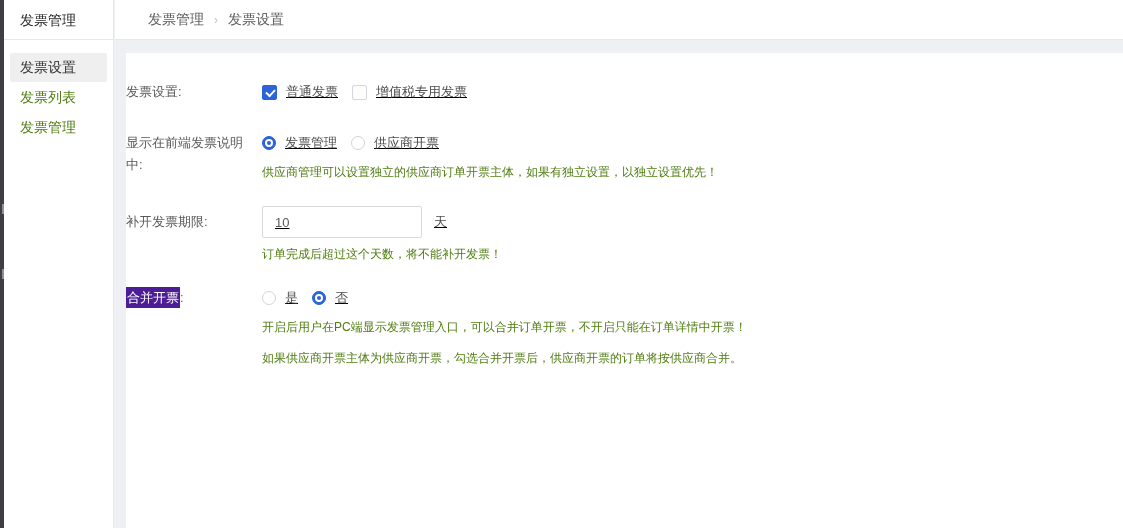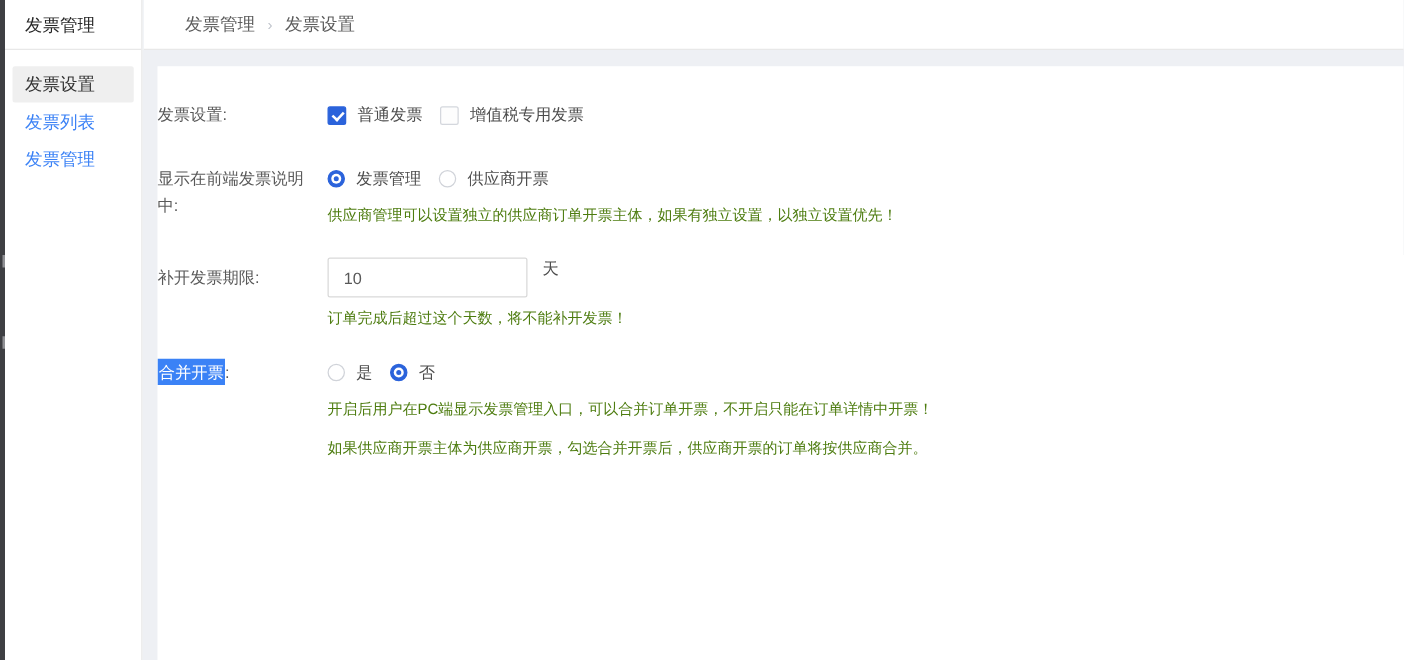--- a/index.html
+++ b/index.html
@@ -14,41 +14,41 @@
   .dark-strip .notch.n1 { top:204px; }
   .dark-strip .notch.n2 { top:269px; }
 
   
   .sidebar { position:absolute; left:4px; top:0; width:110px; height:528px;
     background:#ffffff; border-right:1px solid #e8e8e8; z-index:2; }
   .sidebar-header { height:40px; line-height:40px; padding-left:16px;
     font-size:14px; color:#262626; border-bottom:1px solid #e8e8e8; }
   .sidebar-menu { padding:13px 6px 0 6px; }
   .menu-item { height:29px; line-height:29px; padding-left:10px; margin-bottom:1px;
-    font-size:14px; color:#3b82f6; border-radius:2px; cursor:pointer; }
+    font-size:14px; color:#4d7c0f; border-radius:2px; cursor:pointer; }
   .menu-item.active { background:#efefef; color:#333333; }
 
   
   .topbar { position:absolute; left:115px; top:0; right:0; height:40px;
     background:#ffffff; border-bottom:1px solid #e8e8e8;
     display:flex; align-items:center; padding-left:33px; }
   .crumb { font-size:14px; color:#5c5c5c; }
   .crumb-sep { font-size:12px; color:#c0c4cc; margin:0 10px; }
 
   
   .card { position:absolute; left:126px; top:53px; right:0; bottom:0;
     background:#ffffff; padding-top:28px; overflow:hidden; }
 
   .form-row { display:flex; align-items:flex-start; }
   .row-label { width:124px; min-width:124px; 
     font-size:13px; color:#595959; line-height:22px; }
   .row-content { padding-left:12px; }
   .ctl-line { display:flex; align-items:center; height:22px; }
 
-  .opt { display:flex; align-items:center; margin-right:14px; cursor:pointer; }
+  .opt { display:flex; align-items:center; margin-right:14px; cursor:pointer;text-decoration:underline; }
   .opt-label { font-size:13px; color:#4d4d4d; margin-left:9px; }
 
   .checkbox { width:15px; height:15px; border:1px solid #d4d7dd; border-radius:2px;
     background:#fdfdfd; position:relative; }
   .checkbox.on { background:#2b63db; border-color:#2b63db; }
   .checkbox.on::after { content:""; position:absolute; left:3px; top:3.5px;
     width:7px; height:4px; border-left:2px solid #fff; border-bottom:2px solid #fff;
     transform:rotate(-47deg); }
 
   .radio { width:14px; height:14px; border:1px solid #d0d3d9; border-radius:50%;
@@ -61,21 +61,21 @@
 
   .text-input { width:160px; height:32px; border:1px solid #d9d9d9; border-radius:2px;
     font-size:13px; color:#595959; padding:0 12px; outline:none;
     font-family:"Liberation Sans","DejaVu Sans",sans-serif; }
   .unit { font-size:13px; color:#4d4d4d; margin-left:12px; }
 
   .note-area { width:785px; height:106px; border:1px solid #d9d9d9; border-radius:2px;
     font-size:13px; color:#595959; padding:8px 10px; outline:none; resize:both;
     font-family:"Liberation Sans","DejaVu Sans",sans-serif; }
 
-  .hl { background:#3b82f6; color:#ffffff; padding:3px 1px; }
+  .hl { background:#4c1d95; color:#ffffff; padding:3px 1px; }
 
   
   .r1 { margin-top:0; }
   .r2 { margin-top:29px; }
   .r3 { margin-top:25px; }
   .r4 { margin-top:24px; }
   .r5 { margin-top:24px; }
   .mt9 { margin-top:9px; }
   .mt7 { margin-top:7px; }
   .mt13 { margin-top:13px; }
@@ -136,21 +136,21 @@
           <span class="opt-label">供应商开票</span>
         </span>
       </div>
       <div class="help mt9">供应商管理可以设置独立的供应商订单开票主体，如果有独立设置，以独立设置优先！</div>
     </div>
   </div>
 
   <div class="form-row r3 input-row">
     <div class="row-label">补开发票期限:</div>
     <div class="row-content">
-      <div style="display:flex; ">
+      <div style="display:flex; align-items:center;text-decoration:underline;">
         <input class="text-input" type="text" value="10" style="">
         <span class="unit">天</span>
       </div>
       <div class="help mt7">订单完成后超过这个天数，将不能补开发票！</div>
     </div>
   </div>
 
   <div class="form-row r4">
     <div class="row-label"><span class="hl">合并开票</span><span>:</span></div>
     <div class="row-content">

